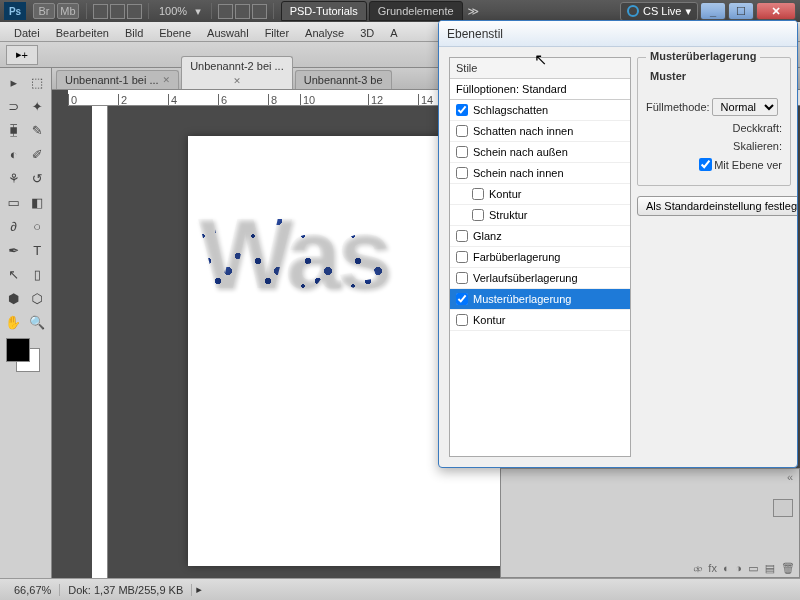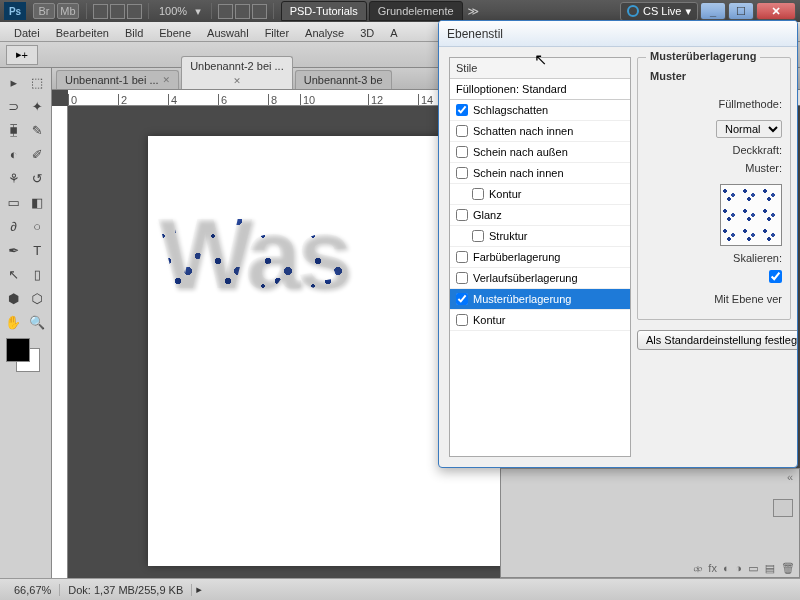--- a/index.html
+++ b/index.html
@@ -37,21 +37,21 @@
 .fg-color { position: absolute; width: 24px; height: 24px; background: #000; border: 1px solid #888; top: 0; left: 0; }
 .bg-color { position: absolute; width: 24px; height: 24px; background: #fff; border: 1px solid #888; top: 10px; left: 10px; }
 
 .doc-area { flex: 1; background: #4a4a4a; display: flex; flex-direction: column; }
 .doc-tabs { height: 22px; background: linear-gradient(#ccc,#b8b8b8); display: flex; align-items: flex-end; padding: 0 4px; border-bottom: 1px solid #888; }
 .doc-tab { padding: 3px 8px; background: #bbb; border: 1px solid #999; border-bottom: none; margin-right: 2px; color: #333; font-size: 10px; display:flex; align-items:center; gap:4px; border-radius: 3px 3px 0 0;}
 .doc-tab .x { color:#777; font-size:9px;}
 .doc-tab.active { background: #e4e4e4; flex-direction: column; }
 .ruler-h { height: 16px; background: #fff; border-bottom: 1px solid #888; margin-left: 16px; position:relative; font-size:8px; color:#555; overflow:hidden;}
 .ruler-h .tick { position:absolute; top:4px; border-left:1px solid #666; height:12px; padding-left:2px;}
-.canvas-wrap { flex: 1; display: flex; overflow: hidden; }
+.canvas-wrap { flex: 1; display: flex; overflow: hidden; padding-left: 40px; }
 .ruler-v { width: 16px; background: #fff; border-right: 1px solid #888; }
 .canvas { flex: 1; background: #4a4a4a; display: flex; align-items: flex-start; justify-content: flex-start; padding: 30px 0 0 80px; position:relative;}
 .page { width: 420px; height: 430px; background: #fff; box-shadow: 0 0 8px rgba(0,0,0,0.4); padding: 60px 10px; }
 .water-text { font-size: 100px; font-weight: 900; font-family: Arial Black, sans-serif; color: #fff; 
   background: radial-gradient(circle at 20% 30%, #1a3a8f 3px, transparent 3px),
               radial-gradient(circle at 60% 50%, #2a4a9f 4px, transparent 4px),
               radial-gradient(circle at 40% 70%, #1a3a8f 3px, transparent 3px),
               radial-gradient(circle at 80% 20%, #2a4a9f 3px, transparent 3px),
               radial-gradient(circle at 10% 80%, #1a3a8f 2px, transparent 2px),
               #f8f8f8;
@@ -71,21 +71,21 @@
 .style-list { width: 182px; border: 1px solid #aaa; margin: 10px 6px 10px 10px; background: #fff; }
 .style-list-header { padding: 4px 6px; border-bottom: 1px solid #ccc; color: #333; background:#f4f4f4;}
 .style-item { padding: 4px 6px; display: flex; align-items: center; gap: 5px; border-bottom: 1px solid #eee; }
 .style-item.indent { padding-left: 22px; }
 .style-item.selected { background: #1e7ad8; color: #fff; }
 .style-item.first { border-bottom:1px solid #ccc;}
 .style-item input[type=checkbox]{ width:12px; height:12px;}
 .style-settings { flex: 1; padding: 10px 6px 10px 0; overflow:hidden;}
 .settings-group { border: 1px solid #bbb; padding: 8px; border-radius:2px; position:relative; background:#f0f0f0;}
 .settings-group-title { position: absolute; top: -8px; left: 8px; background: #f0f0f0; padding: 0 4px; font-weight: bold; color:#333;}
-.setting-row { display: flex; align-items: flex-end; margin: 6px 0; gap: 10px; flex-direction: column; }
+.setting-row { display: flex; align-items: center; margin: 6px 0; gap: 2px; }
 .setting-row label { text-align: right; color: #333; }
 .setting-row select, .setting-row input[type=text] { border: 1px solid #aaa; padding: 1px 4px; border-radius: 2px; font-size:11px;}
 .pattern-swatch { width: 62px; height: 62px; border: 1px solid #888; 
   background: radial-gradient(circle at 20% 30%, #1a3a8f 2px, transparent 2px),
               radial-gradient(circle at 60% 50%, #2a4a9f 2px, transparent 2px),
               radial-gradient(circle at 40% 70%, #1a3a8f 2px, transparent 2px),
               #fcfcfc;
   background-size: 20px 20px;
 }
 .default-btn { margin-top: 10px; padding: 3px 8px; border: 1px solid #999; background: linear-gradient(#fdfdfd,#e4e4e4); border-radius: 3px; white-space:nowrap;}
@@ -275,27 +275,27 @@
             <span>Schein nach außen</span>
           </div>
           <div class="style-item">
             <input type="checkbox" style="">
             <span>Schein nach innen</span>
           </div>
           <div class="style-item indent">
             <input type="checkbox" style="">
             <span>Kontur</span>
           </div>
+          <div class="style-item indent">
+            <input type="checkbox" style="">
+            <span>Struktur</span>
+          </div>
           <div class="style-item">
             <input type="checkbox" style="">
             <span>Glanz</span>
-          </div>
-          <div class="style-item indent">
-            <input type="checkbox" style="">
-            <span>Struktur</span>
           </div>
           <div class="style-item">
             <input type="checkbox" style="">
             <span>Farbüberlagerung</span>
           </div>
           <div class="style-item">
             <input type="checkbox" style="">
             <span>Verlaufsüberlagerung</span>
           </div>
           <div class="style-item selected">
@@ -312,24 +312,20 @@
       <div class="settings-group">
         <div class="settings-group-title">Musterüberlagerung</div>
         <div style="font-weight:bold; margin:4px 0 16px 4px; color:#333">Muster</div>
         <div class="setting-row">
           <label>Füllmethode:</label>
           <select><option>Normal</option></select>
         </div>
         <div class="setting-row" style="justify-content:flex-end">
           <label>Deckkraft:</label>
         </div>
-        <div class="setting-row">
-          <label>Muster:</label>
-          <div class="pattern-swatch"></div>
-        </div>
         <div class="setting-row" style="justify-content:flex-end">
           <label>Skalieren:</label>
         </div>
         <div class="setting-row" style="justify-content:flex-end">
           <input type="checkbox" checked="" style="">
           <label>Mit Ebene ver</label>
         </div>
       </div>
       <button class="default-btn">Als Standardeinstellung festlegen</button>
     </div>

